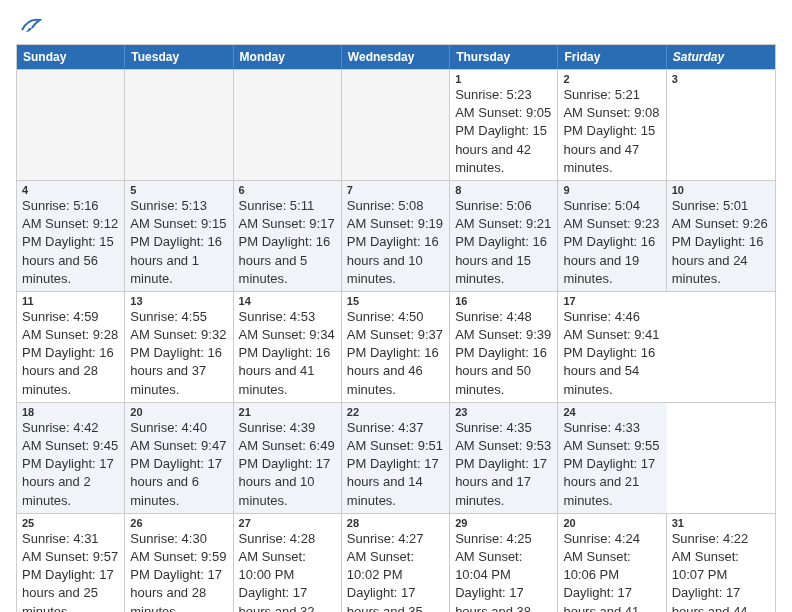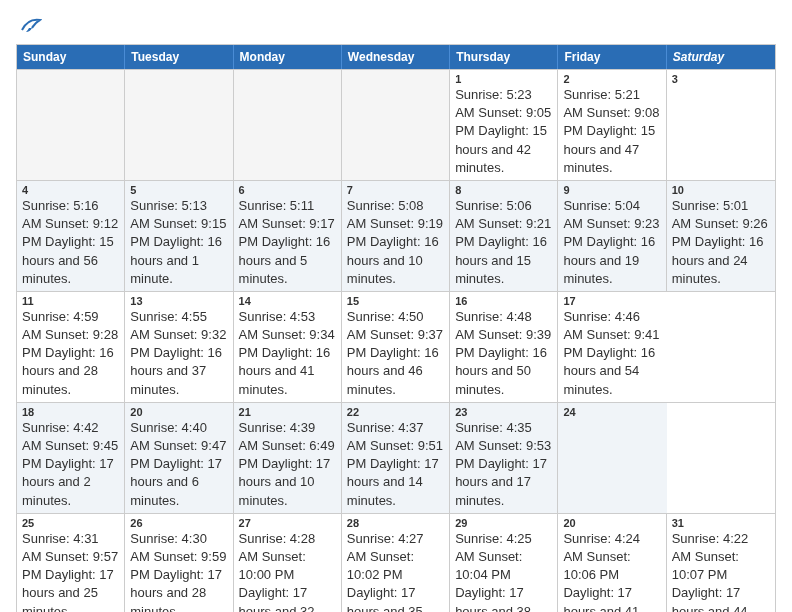--- a/index.html
+++ b/index.html
@@ -285,20 +285,23 @@
 Daylight: 17 hours and 14 minutes.</div>
           </div>
           <div class="cal-cell alt-row">
             <div class="day-number">23</div>
             <div class="cell-info">Sunrise: 4:35 AM
 Sunset: 9:53 PM
 Daylight: 17 hours and 17 minutes.</div>
           </div>
           <div class="cal-cell alt-row">
             <div class="day-number">24</div>
+            <div class="cell-info">Sunrise: 4:33 AM
+Sunset: 9:55 PM
+Daylight: 17 hours and 21 minutes.</div>
           </div>
         </div>
         <div class="cal-row">
           <div class="cal-cell">
             <div class="day-number">25</div>
             <div class="cell-info">Sunrise: 4:31 AM
 Sunset: 9:57 PM
 Daylight: 17 hours and 25 minutes.</div>
           </div>
           <div class="cal-cell">

